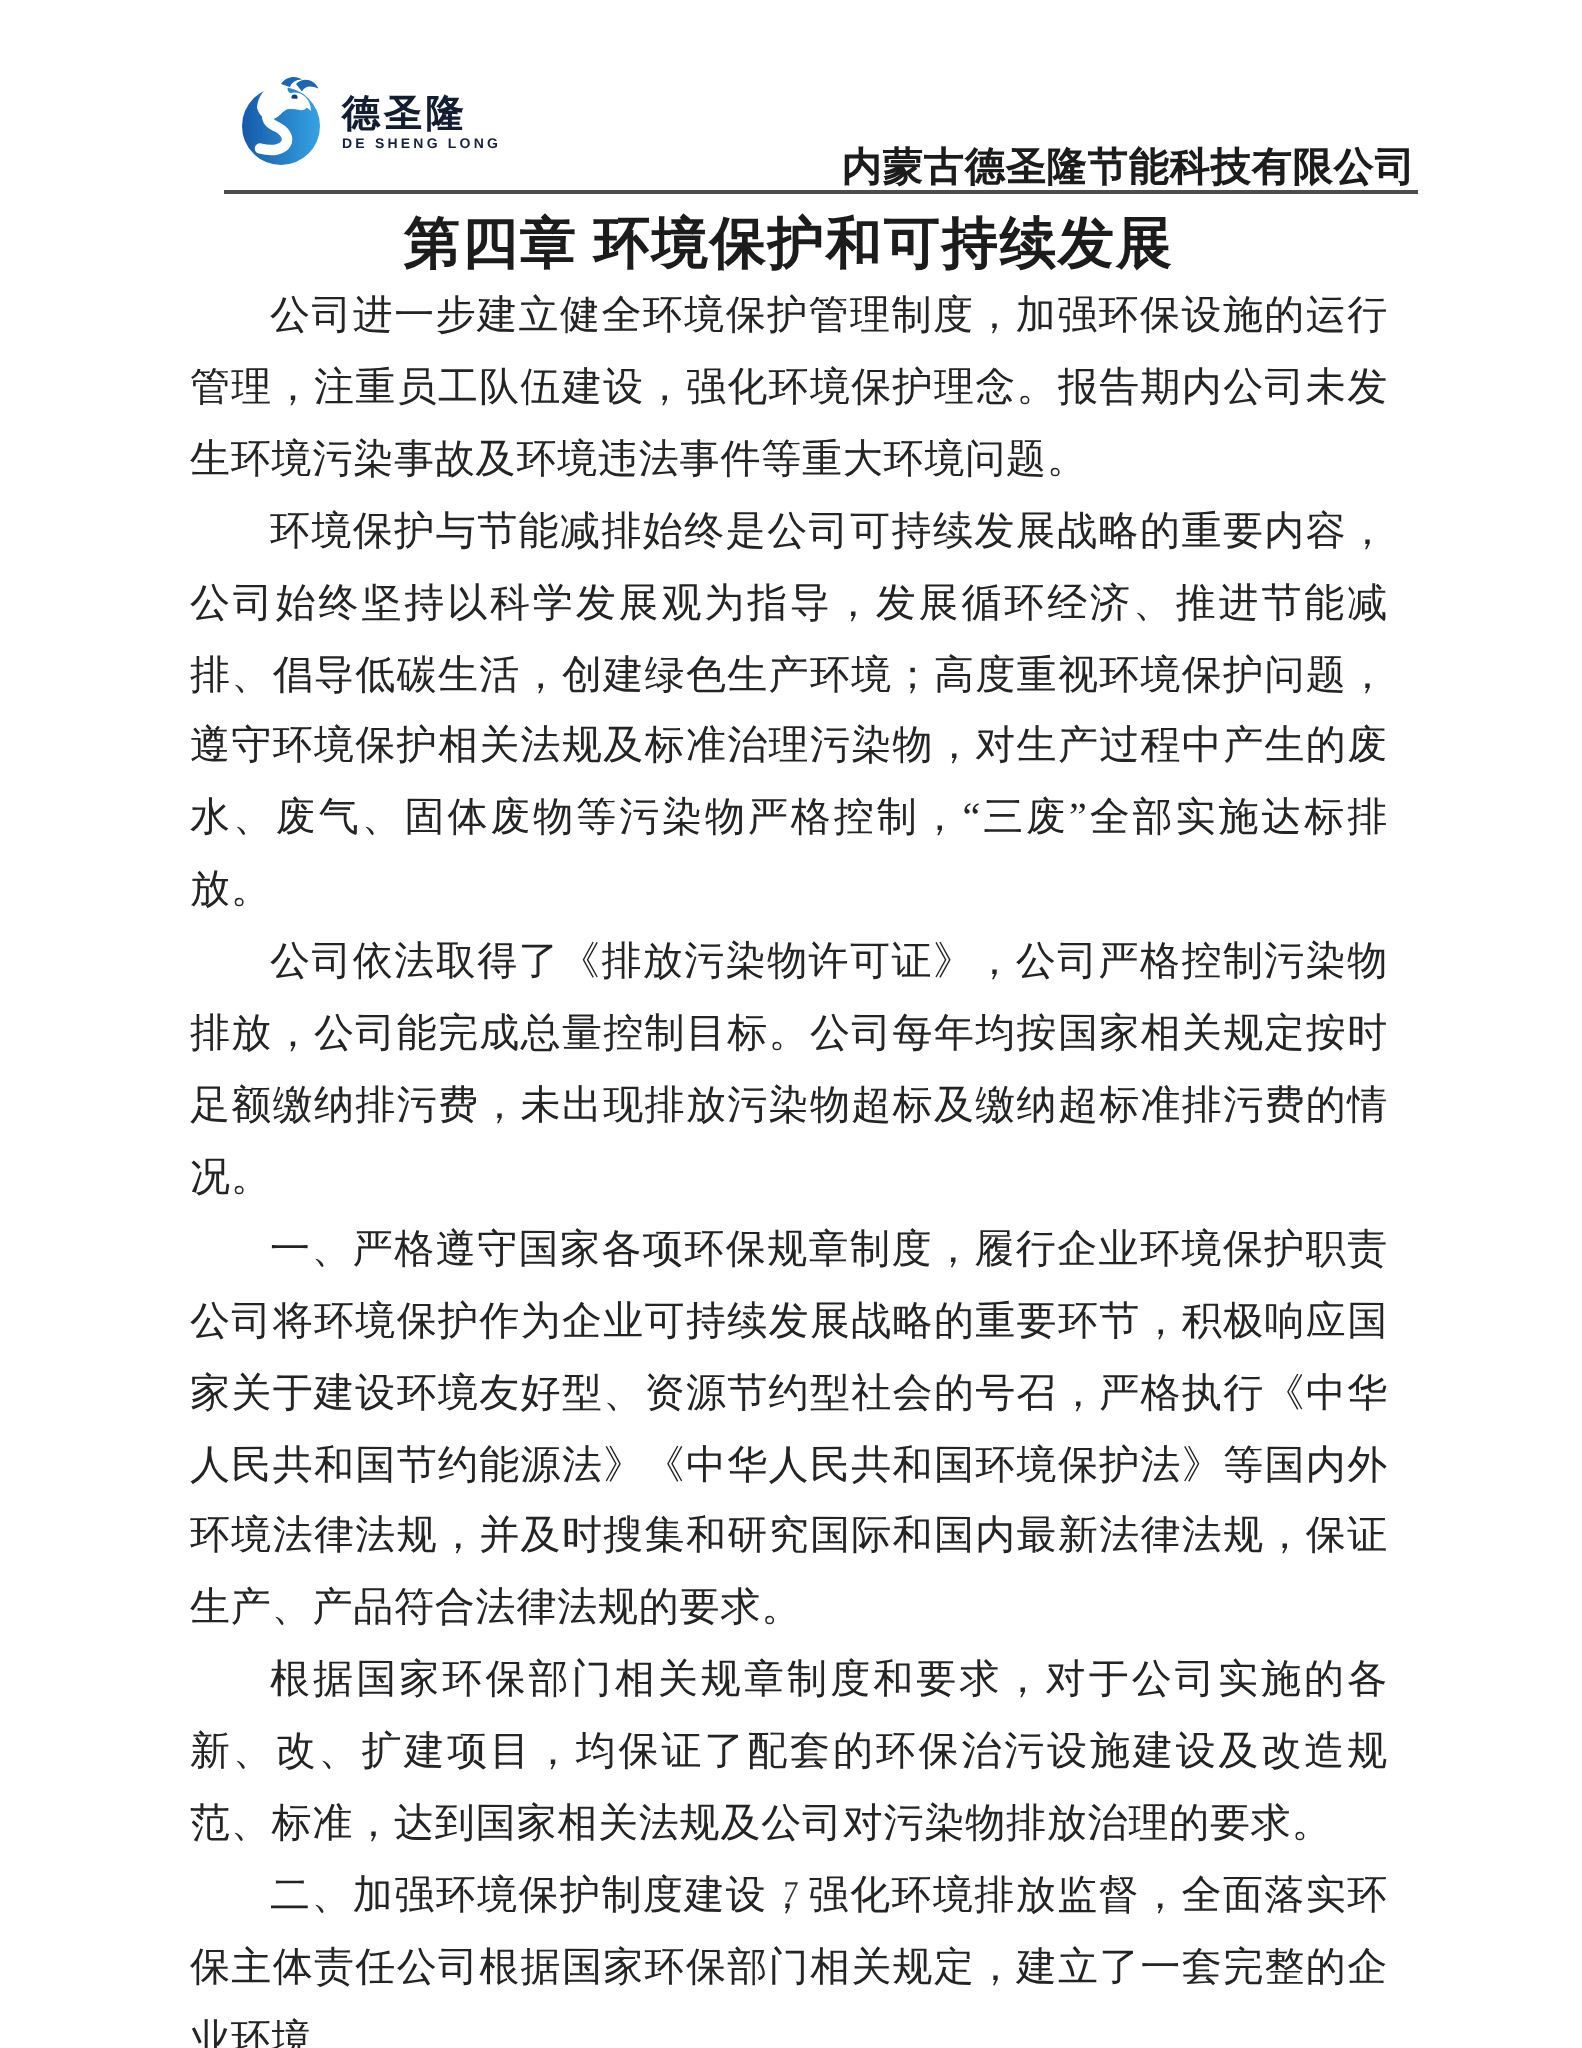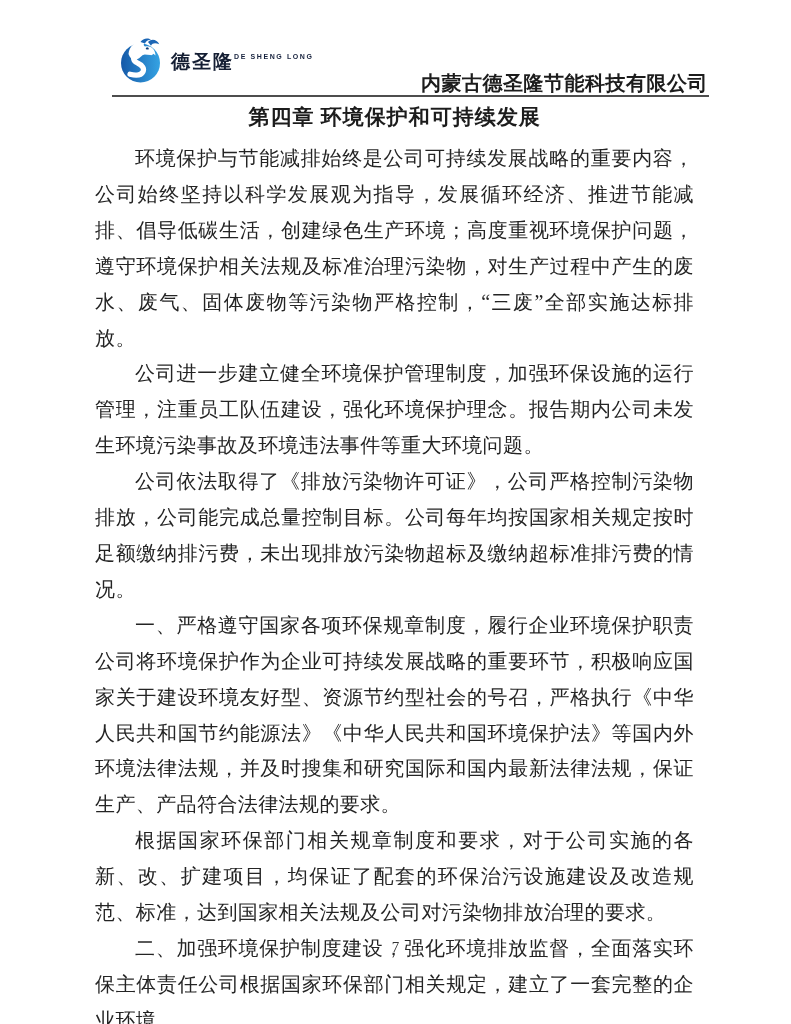--- a/index.html
+++ b/index.html
@@ -15,21 +15,21 @@
   }
   
   .logo {
     position: absolute;
     left: 118px;
     top: 34px;
     display: flex;
     align-items: center;
     gap: 5px;
   }
-  .logo-text-block { display: flex; flex-direction: row; justify-content: center; }
+  .logo-text-block { display: flex; flex-direction: column; justify-content: center; }
   .logo-cn {
     font-family: "Liberation Sans", "DejaVu Sans", sans-serif;
     font-size: 19px;
     font-weight: bold;
     color: #141e33;
     letter-spacing: 2px;
     line-height: 20px;
   }
   .logo-en {
     font-family: "Liberation Sans", "DejaVu Sans", sans-serif;
@@ -58,21 +58,21 @@
     background: #4d4d4d;
   }
   
   .doc-title {
     position: absolute;
     top: 103px;
     left: 95px;
     width: 599px;
     margin: 0;
     text-align: center;
-    font-size: 21px;
+    font-size: 28px;
     font-weight: bold;
     color: #1c1c1c;
     letter-spacing: 1px;
   }
   .doc-body {
     position: absolute;
     top: 141px;
     left: 95px;
     width: 599px;
   }
@@ -124,22 +124,22 @@
     </div>
   </div>
 
   <div class="company-name">内蒙古德圣隆节能科技有限公司</div>
 
   <div class="header-rule"></div>
 
   <h1 class="doc-title">第四章 环境保护和可持续发展</h1>
 
   <div class="doc-body">
+    <p>公司进一步建立健全环境保护管理制度，加强环保设施的运行管理，注重员工队伍建设，强化环境保护理念。报告期内公司未发生环境污染事故及环境违法事件等重大环境问题。</p>
     <p>环境保护与节能减排始终是公司可持续发展战略的重要内容，公司始终坚持以科学发展观为指导，发展循环经济、推进节能减排、倡导低碳生活，创建绿色生产环境；高度重视环境保护问题，遵守环境保护相关法规及标准治理污染物，对生产过程中产生的废水、废气、固体废物等污染物严格控制，“三废”全部实施达标排放。</p>
-    <p>公司进一步建立健全环境保护管理制度，加强环保设施的运行管理，注重员工队伍建设，强化环境保护理念。报告期内公司未发生环境污染事故及环境违法事件等重大环境问题。</p>
     <p>公司依法取得了《排放污染物许可证》，公司严格控制污染物排放，公司能完成总量控制目标。公司每年均按国家相关规定按时足额缴纳排污费，未出现排放污染物超标及缴纳超标准排污费的情况。</p>
     <p>一、严格遵守国家各项环保规章制度，履行企业环境保护职责公司将环境保护作为企业可持续发展战略的重要环节，积极响应国家关于建设环境友好型、资源节约型社会的号召，严格执行《中华人民共和国节约能源法》《中华人民共和国环境保护法》等国内外环境法律法规，并及时搜集和研究国际和国内最新法律法规，保证生产、产品符合法律法规的要求。</p>
     <p>根据国家环保部门相关规章制度和要求，对于公司实施的各新、改、扩建项目，均保证了配套的环保治污设施建设及改造规范、标准，达到国家相关法规及公司对污染物排放治理的要求。</p>
     <p>二、加强环境保护制度建设，强化环境排放监督，全面落实环保主体责任公司根据国家环保部门相关规定，建立了一套完整的企业环境、</p>
   </div>
 
   <div class="page-number">7</div>
 
 </div>
 

